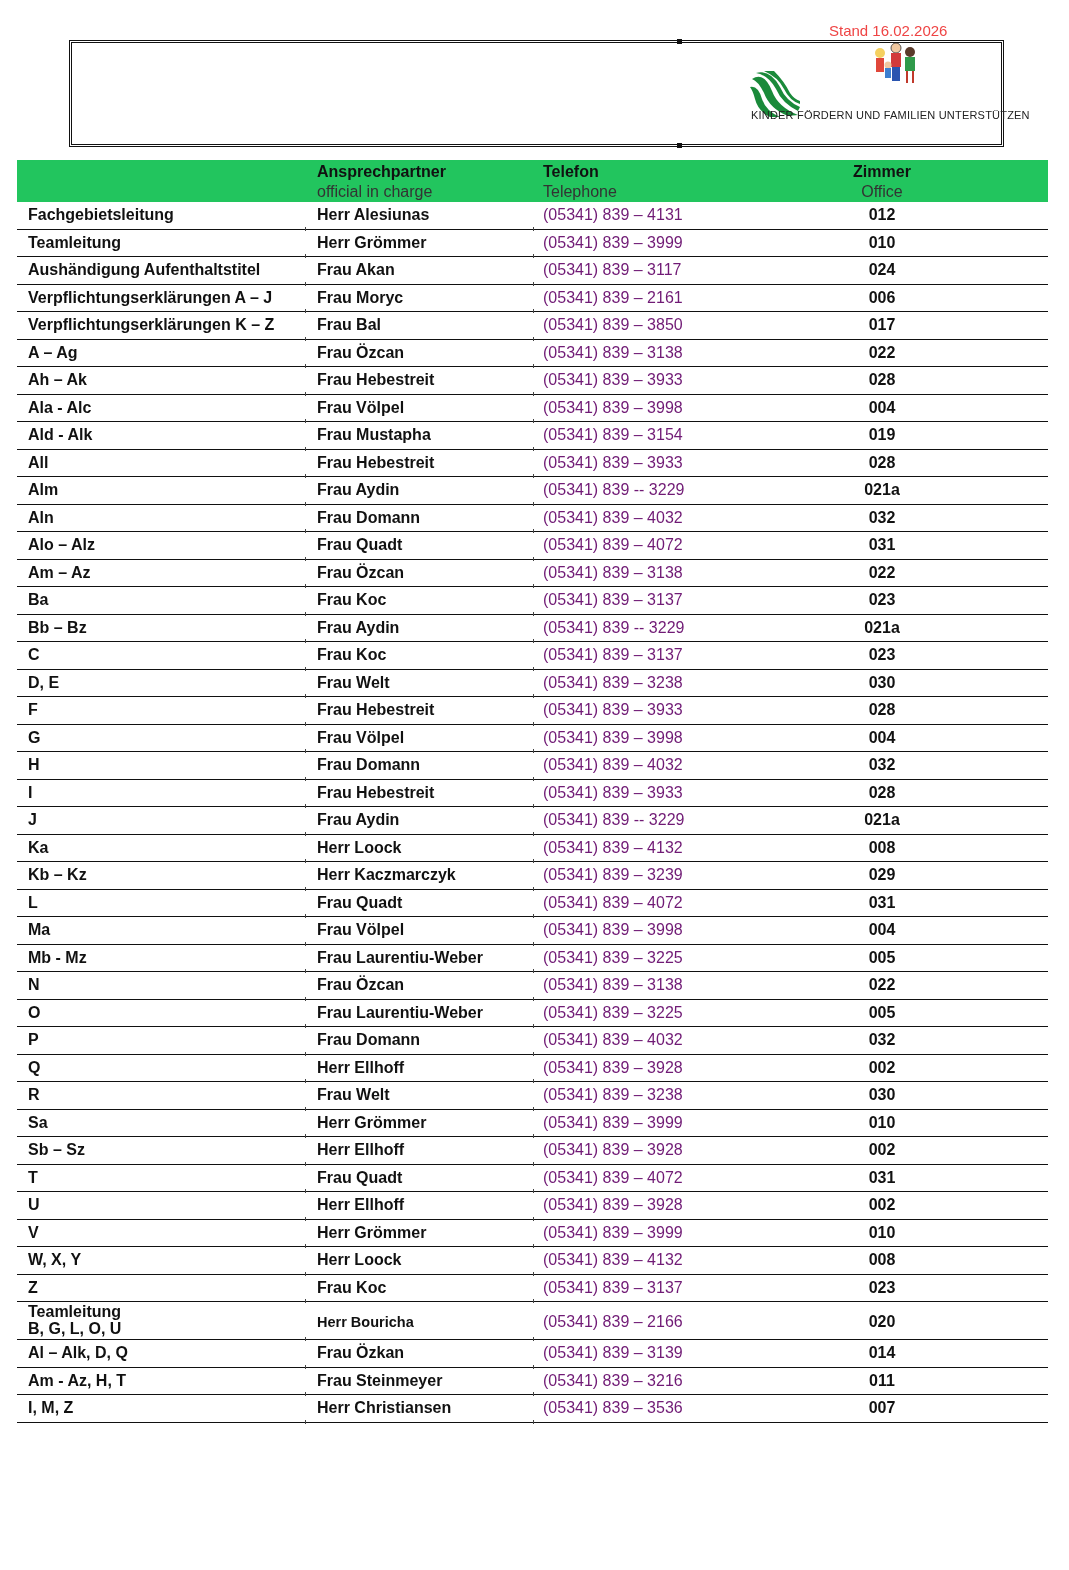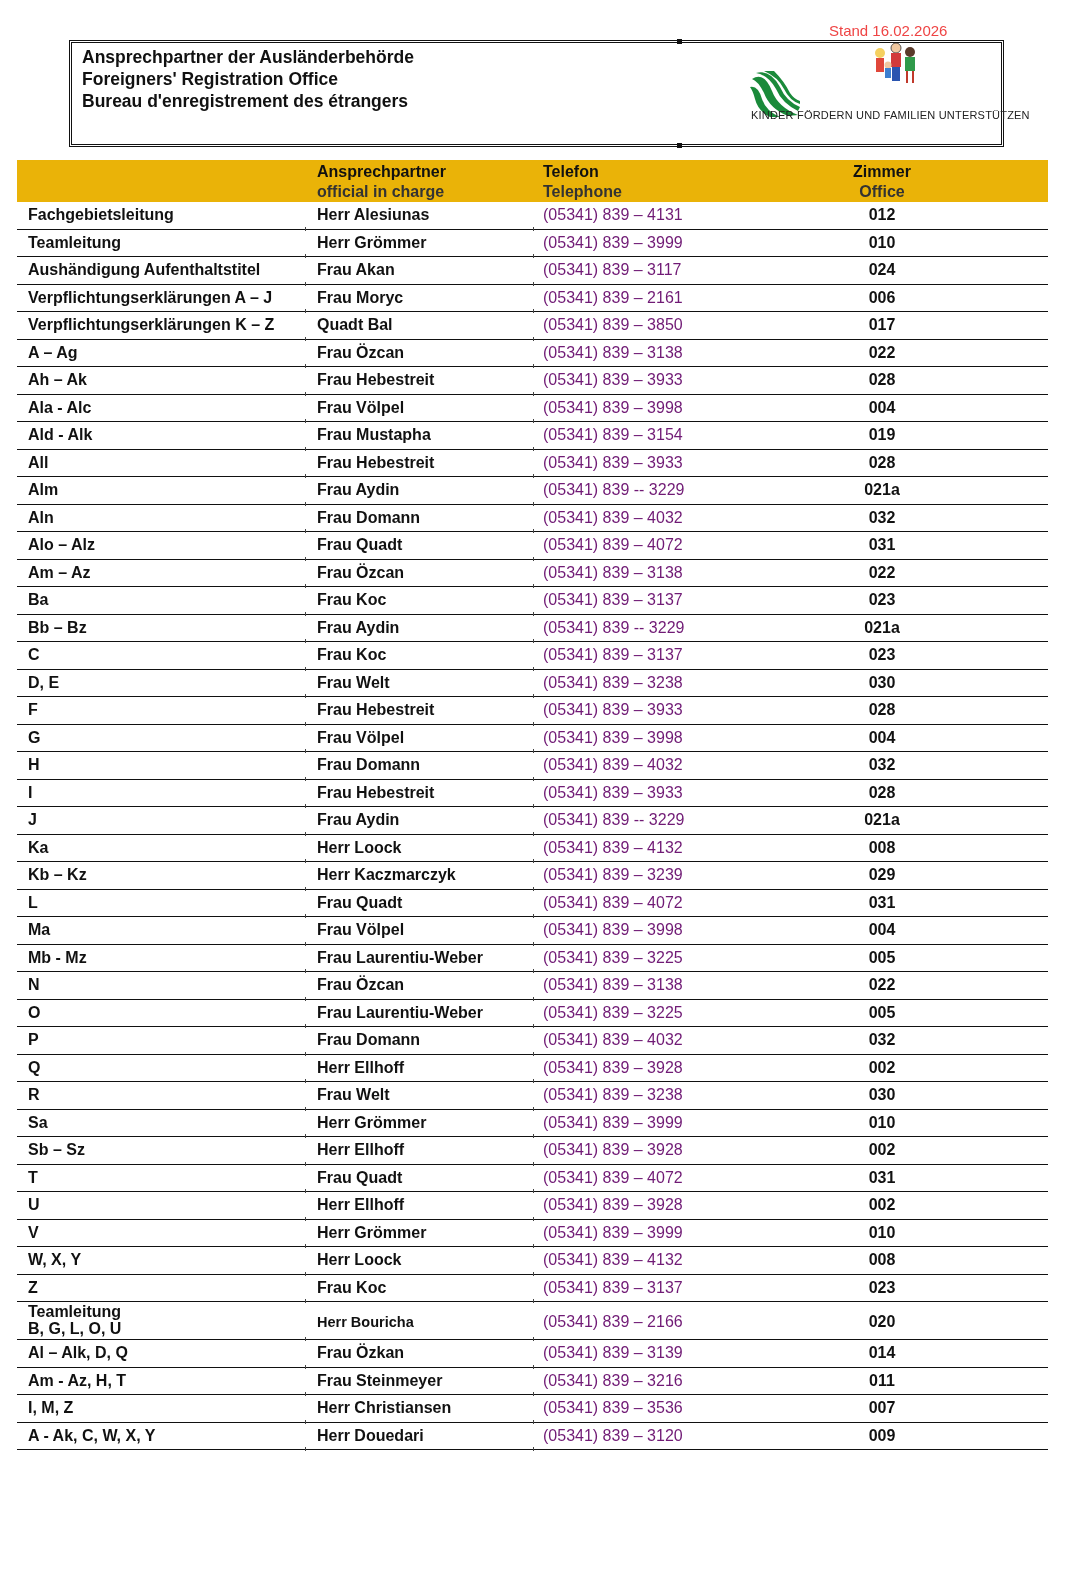--- a/index.html
+++ b/index.html
@@ -16,24 +16,24 @@
   .titles { position: absolute; left: 10px; top: 3px; font-weight: bold; font-size: 17.5px; line-height: 22px; color: #111; }
 
   .logo { position: absolute; left: 678px; top: 2px; width: 252px; height: 96px; }
   .logo .wordmark { position: absolute; left: 50px; top: 24px; font-family: "Liberation Serif", serif;
                     font-size: 46px; color: #111; letter-spacing: -0.5px; }
   .logo .tagline { position: absolute; left: 1px; top: 64px; font-size: 11px; letter-spacing: 0.2px; color: #222; white-space: nowrap; }
   .logo svg.swoosh { position: absolute; left: 0px; top: 26px; }
   .logo svg.family { position: absolute; left: 122px; top: -2px; }
 
   .table { position: absolute; left: 17px; top: 160px; width: 1031px; }
-  .thead { height: 42px; background: #eab308; position: relative; }
+  .thead { height: 42px; background: #22c55e; position: relative; }
   .thead .h { position: absolute; top: 2px; font-size: 16px; line-height: 20px; }
   .thead .h b { display: block; font-weight: bold; color: #111; }
-  .thead .h span { display: block; color: #333; font-weight: bold; } .c2 { left: 300px; } .c3 { left: 526px; } .c4 { left: 810px; width: 110px; text-align: center; }
+  .thead .h span { display: block; color: #333; } .c2 { left: 300px; } .c3 { left: 526px; } .c4 { left: 810px; width: 110px; text-align: center; }
 
   .row { position: relative; height: 27.5px; border-bottom: 1.5px solid #111; box-sizing: border-box; }
   .row .cell { position: absolute; top: 3px; font-size: 16px; line-height: 20px; white-space: nowrap; }
   .row .topic { left: 11px; font-weight: bold; color: #111; }
   .row .person { left: 300px; font-weight: bold; color: #111; }
   .row .phone { left: 526px; color: #701a75; }
   .row .room { left: 810px; width: 110px; text-align: center; font-weight: bold; color: #111; }
   .row .tick { position: absolute; bottom: -2px; width: 1px; height: 4px; background: #444; }
   .row .tick.t1 { left: 288px; } .row .tick.t2 { left: 516px; }
 
@@ -46,25 +46,20 @@
   .row.tall .person { font-size: 14.5px; }
 </style>
 </head>
 <body>
 
 <div class="stand">Stand 16.02.2026</div>
 
 <div class="header-box">
   <span class="mark top"></span>
   <span class="mark bottom"></span>
-  <div class="titles">
-    <div>Ansprechpartner der Ausländerbehörde</div>
-    <div>Foreigners' Registration Office</div>
-    <div>Bureau d'enregistrement des étrangers</div>
-  </div>
 
   <div class="logo">
     <svg class="swoosh" width="50" height="46" viewBox="0 0 50 46">
       <path d="M2 8 Q14 0 22 20 Q28 36 48 44 L38 45 Q20 38 14 22 Q8 10 2 8Z" fill="#1a8a3a"></path>
       <path d="M6 2 Q20 -2 30 16 Q36 30 50 36 L48 40 Q32 32 26 18 Q18 4 6 2Z" fill="#1a8a3a"></path>
       <path d="M14 0 L24 0 Q34 10 40 22 Q44 28 50 30 L50 33 Q40 30 34 18 Q28 6 14 0Z" fill="#1a8a3a"></path>
       <path d="M0 16 Q8 14 12 28 Q16 40 30 46 L20 46 Q8 40 5 28 Q3 20 0 16Z" fill="#1a8a3a"></path>
     </svg>
     <svg class="family" width="48" height="44" viewBox="0 0 48 44">
       <circle cx="8" cy="10" r="5" fill="#f5d060"></circle>
@@ -127,21 +122,21 @@
       <div class="row">
         <span class="cell topic">Verpflichtungserklärungen A – J</span>
         <span class="cell person">Frau Moryc</span>
         <span class="cell phone">(05341) 839 – 2161</span>
         <span class="cell room">006</span>
         <span class="tick t1"></span>
         <span class="tick t2"></span>
       </div>
       <div class="row">
         <span class="cell topic">Verpflichtungserklärungen K – Z</span>
-        <span class="cell person">Quadt Bal</span>
+        <span class="cell person">Frau Bal</span>
         <span class="cell phone">(05341) 839 – 3850</span>
         <span class="cell room">017</span>
         <span class="tick t1"></span>
         <span class="tick t2"></span>
       </div>
       <div class="row">
         <span class="cell topic">A – Ag</span>
         <span class="cell person">Frau Özcan</span>
         <span class="cell phone">(05341) 839 – 3138</span>
         <span class="cell room">022</span>
@@ -458,24 +453,14 @@
       <div class="row">
         <span class="cell topic">
           <div>I, M, Z</div>
         </span>
         <span class="cell person">Herr Christiansen</span>
         <span class="cell phone">(05341) 839 – 3536</span>
         <span class="cell room">007</span>
         <span class="tick t1"></span>
         <span class="tick t2"></span>
       </div>
-      <div class="row">
-        <span class="cell topic">
-          <div>A - Ak, C, W, X, Y</div>
-        </span>
-        <span class="cell person">Herr Douedari</span>
-        <span class="cell phone">(05341) 839 – 3120</span>
-        <span class="cell room">009</span>
-        <span class="tick t1"></span>
-        <span class="tick t2"></span>
-      </div>
     </div>
 </div>
 
 </body></html>

